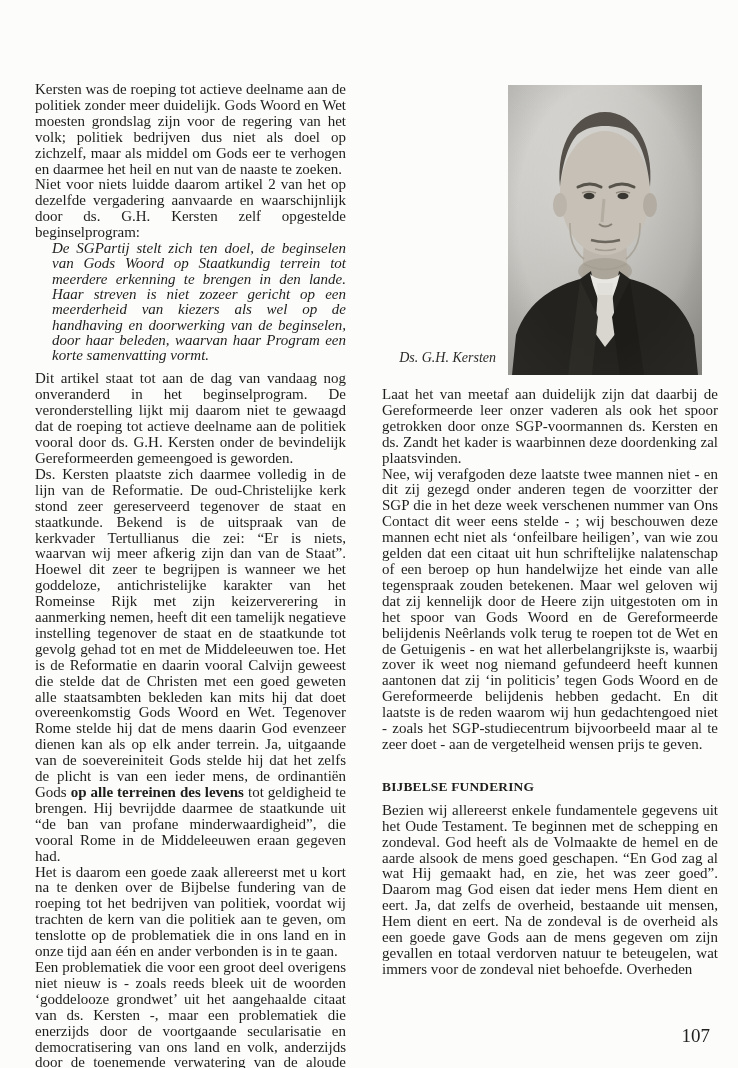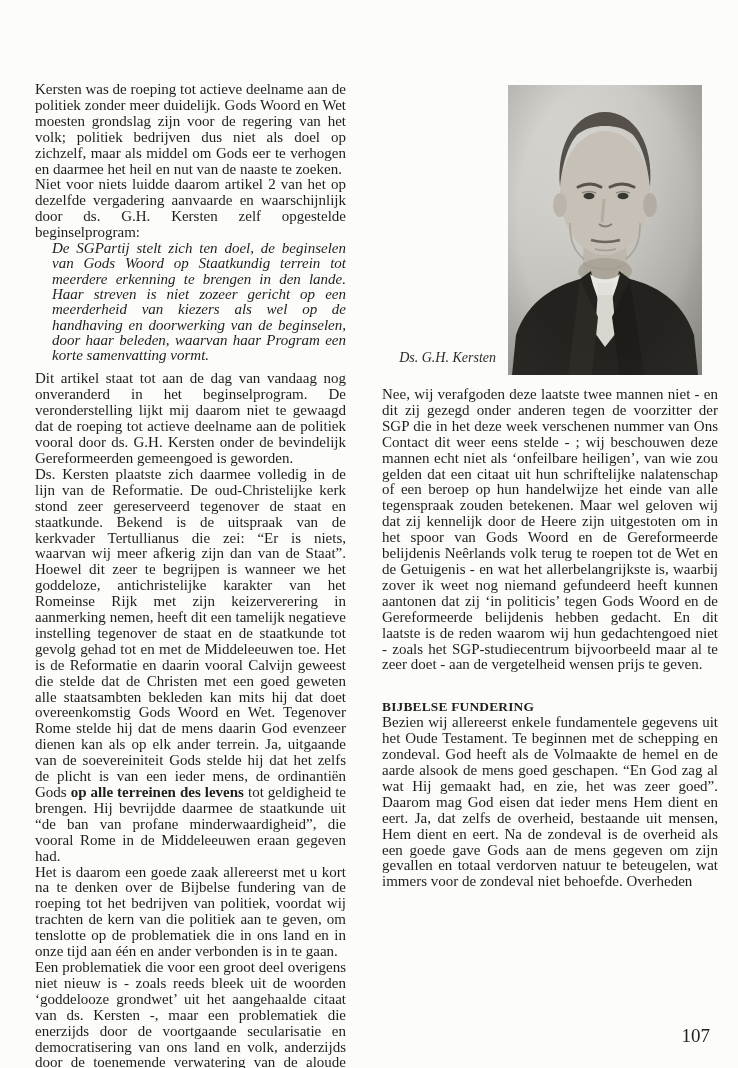--- a/index.html
+++ b/index.html
@@ -24,21 +24,21 @@
   }
   .para.quote{
     font-style:italic;
     padding-left:17px;
     line-height:15.3px;
   }
   .para.gap{margin-top:8px;}
   .heading{
     font-size:13.4px;
     font-weight:bold;
-    margin:26px 0 0 0;
+    margin:26px 0 8px 0;
     letter-spacing:0.2px;
   }
   .subheading{
     font-size:12.9px;
     font-weight:bold;
     margin:11px 0 17px 0;
   }
   .it{}
   .bd{font-weight:bold;}
   .bi{font-weight:normal;font-style:italic;}
@@ -130,20 +130,21 @@
   <div class="col col-left">
       <p class="para"><span>Kersten was de roeping tot actieve deelname aan de politiek zonder meer duidelijk. Gods Woord en Wet moesten grondslag zijn voor de regering van het volk; politiek bedrijven dus niet als doel op zichzelf, maar als middel om Gods eer te verhogen en daarmee het heil en nut van de naaste te zoeken.</span></p>
       <p class="para"><span>Niet voor niets luidde daarom artikel 2 van het op dezelfde vergadering aanvaarde en waarschijnlijk door ds. G.H. Kersten zelf opgestelde beginselprogram:</span></p>
       <p class="para quote"><span class="it">De SGPartij stelt zich ten doel, de beginselen van Gods Woord op Staatkundig terrein </span><span class="bi">tot meerdere erkenning</span><span class="it"> te brengen in den lande. Haar streven is niet zozeer gericht op een meerderheid van kiezers als wel op de </span><span class="bi">handhaving en doorwerking van de beginselen</span><span class="it">, door haar beleden, waarvan haar Program een korte samenvatting vormt.</span></p>
       <p class="para gap"><span>Dit artikel staat tot aan de dag van vandaag nog onveranderd in het beginselprogram. De veronderstelling lijkt mij daarom niet te gewaagd dat de roeping tot actieve deelname aan de politiek vooral door ds. G.H. Kersten onder de bevindelijk Gereformeerden gemeengoed is geworden.</span></p>
       <p class="para"><span>Ds. Kersten plaatste zich daarmee volledig in de lijn van de Reformatie. De oud-Christelijke kerk stond zeer gereserveerd tegenover de staat en staatkunde. Bekend is de uitspraak van de kerkvader Tertullianus die zei: </span><span class="it">“Er is niets, waarvan wij meer afkerig zijn dan van de Staat”</span><span>. Hoewel dit zeer te begrijpen is wanneer we het goddeloze, antichristelijke karakter van het Romeinse Rijk met zijn keizerverering in aanmerking nemen, heeft dit een tamelijk negatieve instelling tegenover de staat en de staatkunde tot gevolg gehad tot en met de Middeleeuwen toe. Het is de Reformatie en daarin vooral Calvijn geweest die stelde dat de Christen met een goed geweten alle staatsambten bekleden kan mits hij dat doet overeenkomstig Gods Woord en Wet. Tegenover Rome stelde hij dat de mens daarin God evenzeer dienen kan als op elk ander terrein. Ja, uitgaande van de soevereiniteit Gods stelde hij dat het zelfs de plicht is van een ieder mens, de ordinantiën Gods </span><span class="bd">op alle terreinen des levens</span><span> tot geldigheid te brengen. Hij bevrijdde daarmee de staatkunde uit “de ban van profane minderwaardigheid”, die vooral Rome in de Middeleeuwen eraan gegeven had.</span></p>
       <p class="para"><span>Het is daarom een goede zaak allereerst met u kort na te denken over de Bijbelse fundering van de roeping tot het bedrijven van politiek, voordat wij trachten de kern van die politiek aan te geven, om tenslotte op de problematiek die in ons land en in onze tijd aan één en ander verbonden is in te gaan.</span></p>
       <p class="para"><span>Een problematiek die voor een groot deel overigens niet nieuw is - zoals reeds bleek uit de woorden ‘goddelooze grondwet’ uit het aangehaalde citaat van ds. Kersten -, maar een problematiek die enerzijds door de voortgaande secularisatie en democratisering van ons land en volk, anderzijds door de toenemende verwatering van de aloude Staatkundig Gereformeerde beginselen steeds indringender op ons afkomt.</span></p>
     </div>
   <div class="col col-right">
+      <p class="para"><span>Laat het van meetaf aan duidelijk zijn dat daarbij de Gereformeerde leer onzer vaderen als ook het spoor getrokken door onze SGP-voormannen ds. Kersten en ds. Zandt het kader is waarbinnen deze doordenking zal plaatsvinden.</span></p>
       <p class="para"><span>Nee, wij verafgoden deze laatste twee mannen niet - en dit zij gezegd onder anderen tegen de voorzitter der SGP die in het deze week verschenen nummer van </span><span class="it">Ons Contact</span><span> dit weer eens stelde - ; wij beschouwen deze mannen echt niet als ‘onfeilbare heiligen’, van wie zou gelden dat een citaat uit hun schriftelijke nalatenschap of een beroep op hun handelwijze het einde van alle tegenspraak zouden betekenen. Maar wel geloven wij dat zij kennelijk door de Heere zijn uitgestoten om in het spoor van Gods Woord en de Gereformeerde belijdenis Neêrlands volk terug te roepen tot de Wet en de Getuigenis - en wat het allerbelangrijkste is, waarbij zover ik weet nog niemand gefundeerd heeft kunnen aantonen dat zij ‘in politicis’ tegen Gods Woord en de Gereformeerde belijdenis hebben gedacht. En dit laatste is de reden waarom wij hun gedachtengoed niet - zoals het SGP-studiecentrum bijvoorbeeld maar al te zeer doet - aan de vergetelheid wensen prijs te geven.</span></p>
       <h3 class="heading">BIJBELSE FUNDERING</h3>
       <p class="para"><span>Bezien wij allereerst enkele fundamentele gegevens uit het Oude Testament. Te beginnen met de schepping en zondeval. God heeft als de Volmaakte de hemel en de aarde alsook de mens goed geschapen. </span><span class="it">“En God zag al wat Hij gemaakt had, en zie, het was zeer goed”</span><span>. Daarom mag God eisen dat ieder mens Hem dient en eert. Ja, dat zelfs de overheid, bestaande uit mensen, Hem dient en eert. Na de zondeval is de overheid als een goede gave Gods aan de mens gegeven om zijn gevallen en totaal verdorven natuur te beteugelen, wat immers voor de zondeval niet behoefde. Overheden</span></p>
     </div>
 
   <div class="page-number">107</div>
 
 </div>
 
 </body></html>

